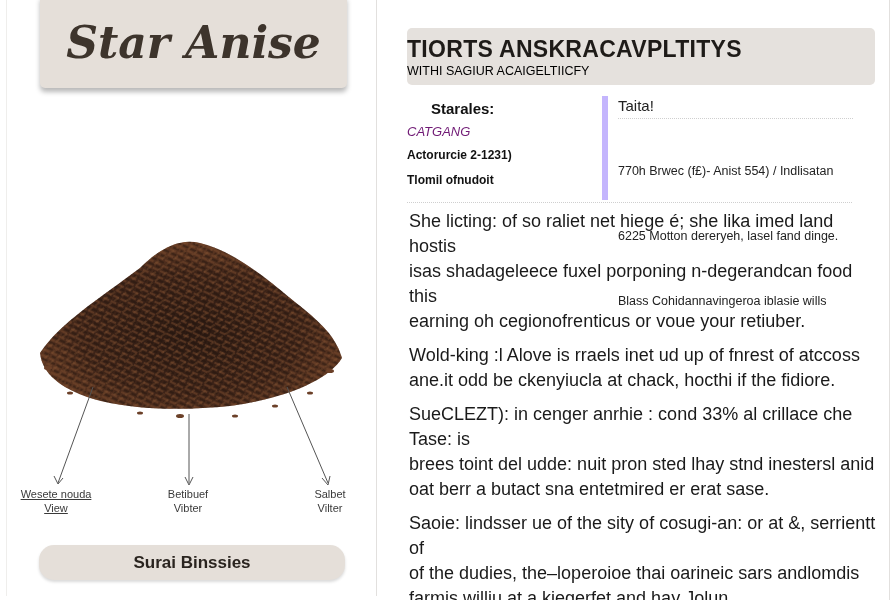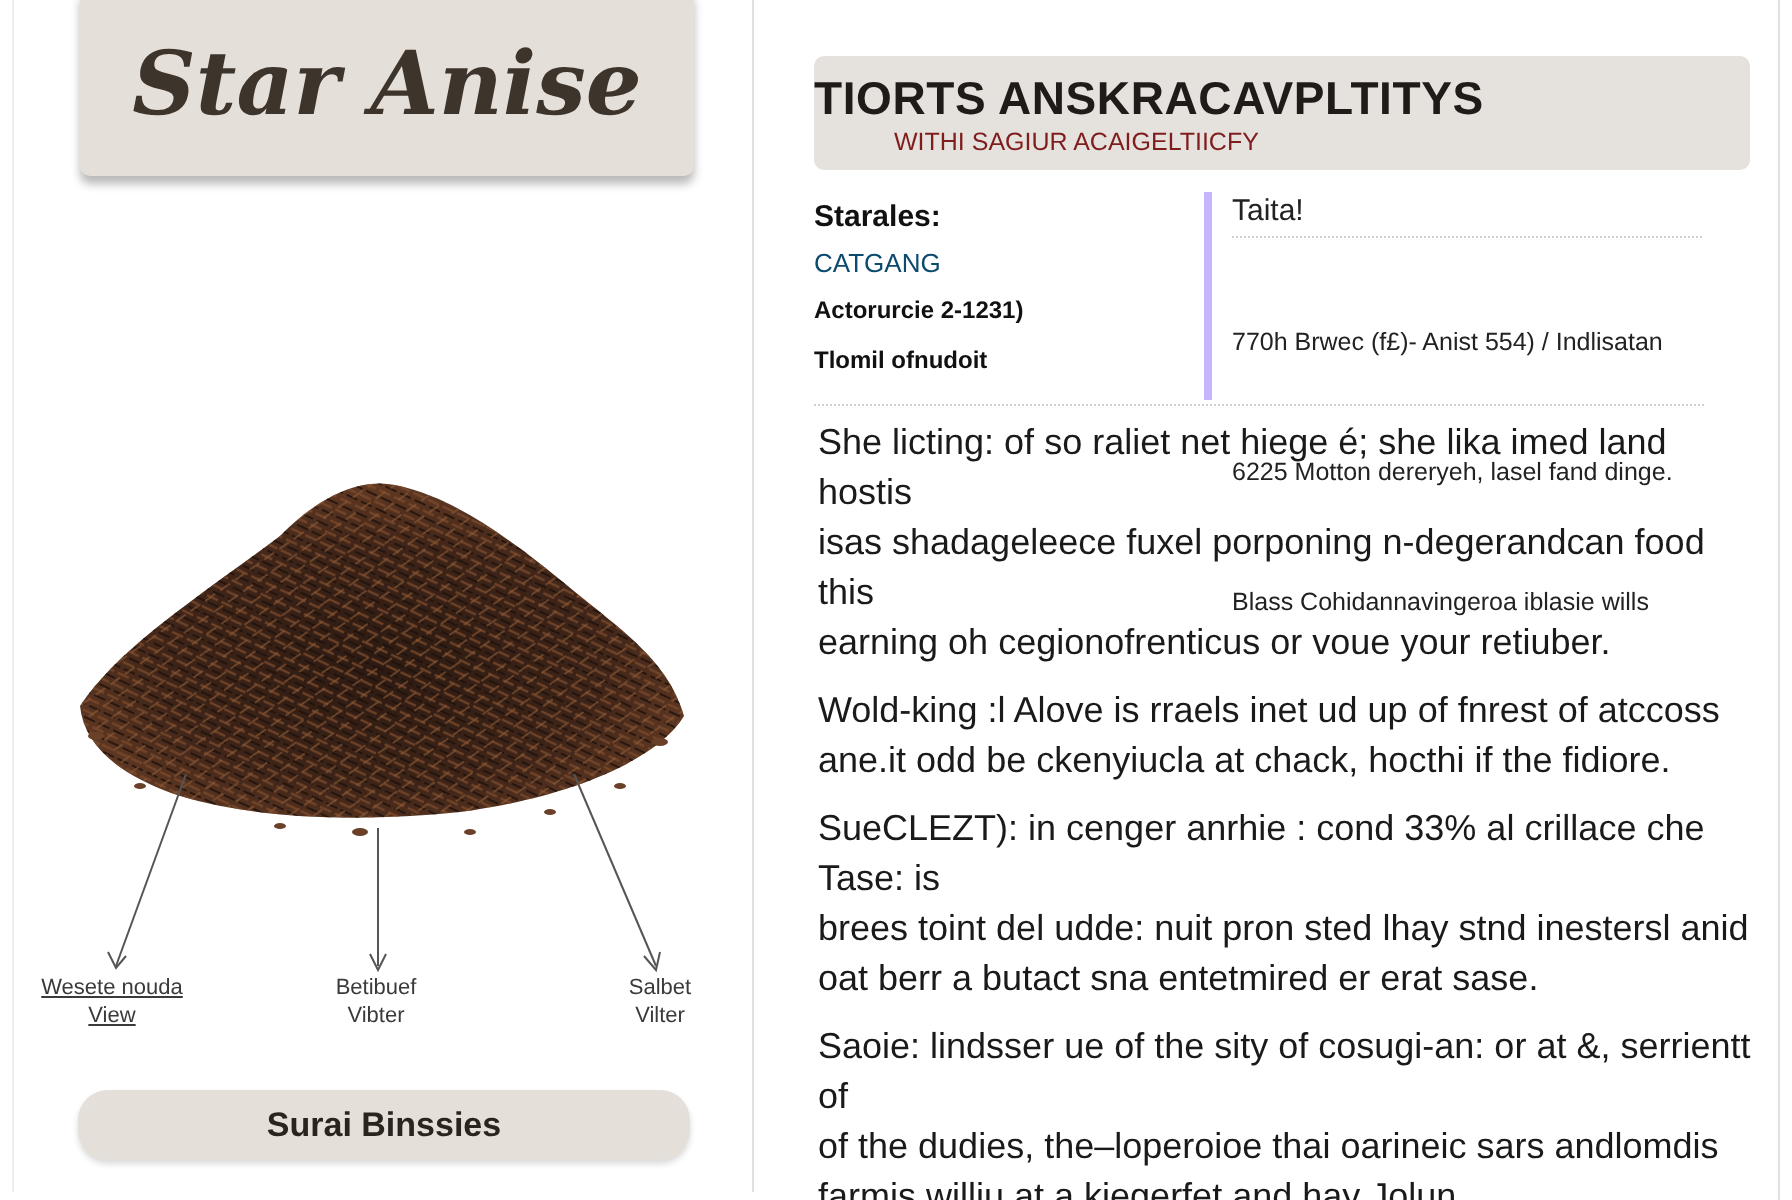--- a/index.html
+++ b/index.html
@@ -38,27 +38,27 @@
 
   .right-panel {
     position: absolute; left: 384px; top: 0; width: 506px; height: 600px;
     border-right: 1px solid #e2e0de;
   }
   .header-card {
     position: absolute; left: 23px; top: 28px; width: 468px; height: 57px;
     background: #e5e1dd; border-radius: 5px;
   }
   .header-card .h1 { font-size: 23px; font-weight: bold; color: #1e1b18; margin-top: 8px; letter-spacing: 0.3px; }
-  .header-card .h2 { font-size: 12.5px; color: #7f1d1d; margin-top: 1px; padding-left: 40px; }
+  .header-card .h2 { font-size: 12.5px; color: #000000; margin-top: 1px; }
 
   .specs { position: absolute; left: 23px; top: 96px; width: 470px; height: 106px; }
   .specs .col-left { position: absolute; left: 0; top: 0; width: 190px; }
-  .specs .col-right { position: absolute; left: 195px; top: 0; width: 275px; border-left: 4px solid #c4b5fd; padding-left: 10px; height: 104px; }
-  .spec-bold { font-weight: bold; font-size: 15px; color: #111; line-height: 25px; }
-  .spec-caps { font-size: 13px; color: #0c4a6e; line-height: 22px; }
+  .specs .col-right { position: absolute; left: 195px; top: 0; width: 275px; border-left: 6px solid #c4b5fd; padding-left: 10px; height: 104px; }
+  .spec-bold { font-weight: bold; font-size: 15px; color: #111; line-height: 25px; margin-left: 24px; }
+  .spec-caps { font-size: 13px; color: #701a75; line-height: 22px; font-style: italic; }
   .spec-bold2 { font-weight: bold; font-size: 12px; color: #111; line-height: 25px; }
   .col-right .rtitle { font-size: 15px; color: #222; line-height: 20px; padding-bottom: 2px; border-bottom: 1px dotted #cfcfcf; margin-bottom: 2px; width: 235px; }
   .col-right .rrow { font-size: 12.5px; color: #222; line-height: 25px; white-space: nowrap; margin-top: 40px; }
 
   .divider { position: absolute; left: 23px; top: 202px; width: 445px; border-top: 1px dotted #cfcfcf; }
 
   .body-text { position: absolute; left: 25px; top: 209px; width: 470px; }
   .body-text p { font-size: 18px; line-height: 25px; color: #1a1a1a; margin-bottom: 9px; white-space: pre-line; }
 </style>
 </head>

